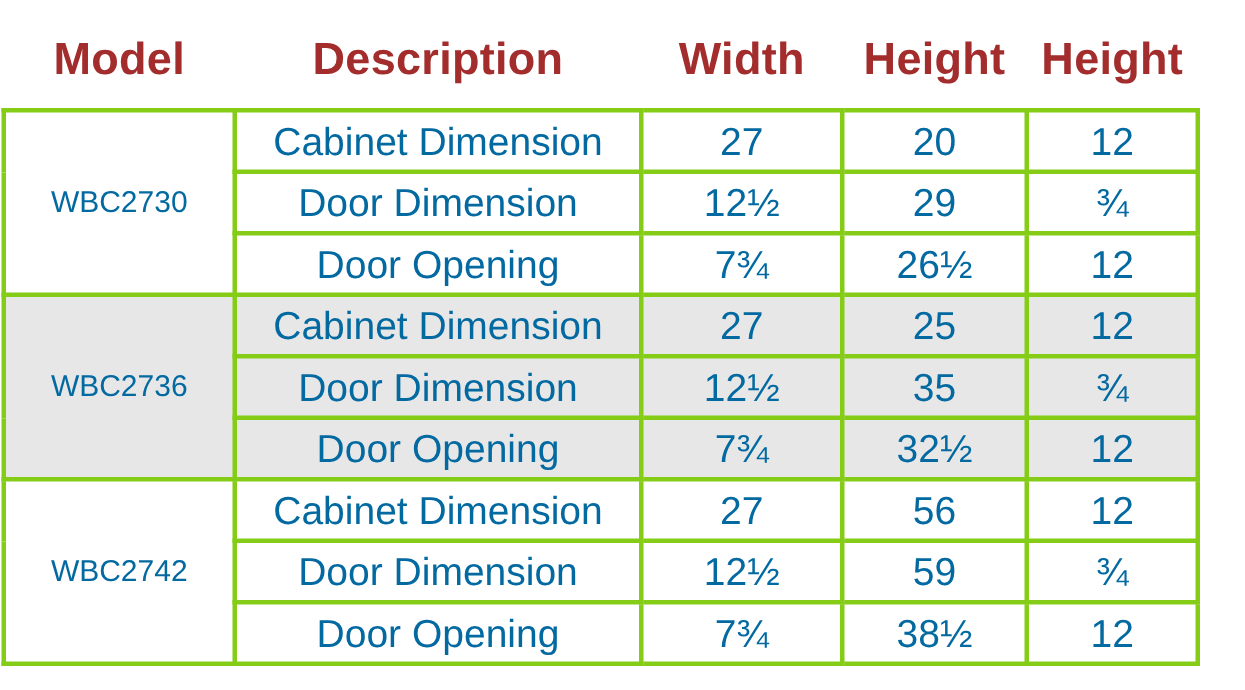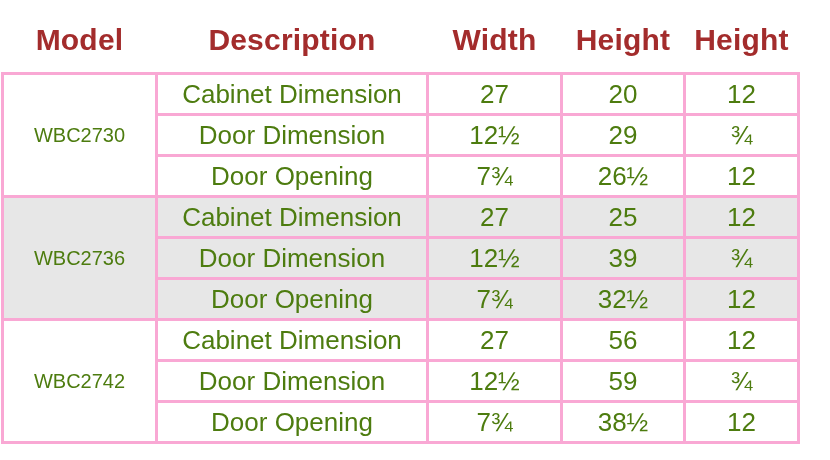--- a/index.html
+++ b/index.html
@@ -34,26 +34,26 @@
     padding: 0 0 10px 0;
     height: 44px;
     vertical-align: middle;
     text-align: center;
     font-size: 30px;
     font-weight: bold;
     color: #a32c2c;
     letter-spacing: 0.2px;
   }
   tbody td {
-    border: 3px solid #f9a8d4;
+    border: 3px solid #84cc16;
     padding: 0;
     text-align: center;
     vertical-align: middle;
     font-size: 26px;
-    color: #4d7c0f;
+    color: #0369a1;
     background: #ffffff;
   }
   tbody tr { height: 41px; }
   td.model-cell { font-size: 20px; }
   tr.shaded td { background: #e7e7e7; }
 </style>
 </head>
 <body>
 
 <div id="page">
@@ -99,21 +99,21 @@
       <tr class="shaded">
         <td class="model-cell" rowspan="3">WBC2736</td>
         <td>Cabinet Dimension</td>
         <td>27</td>
         <td>25</td>
         <td>12</td>
       </tr>
       <tr class="shaded">
         <td>Door Dimension</td>
         <td>12½</td>
-        <td>39</td>
+        <td>35</td>
         <td>¾</td>
       </tr>
       <tr class="shaded">
         <td>Door Opening</td>
         <td>7¾</td>
         <td>32½</td>
         <td>12</td>
       </tr>
 
       <tr>

